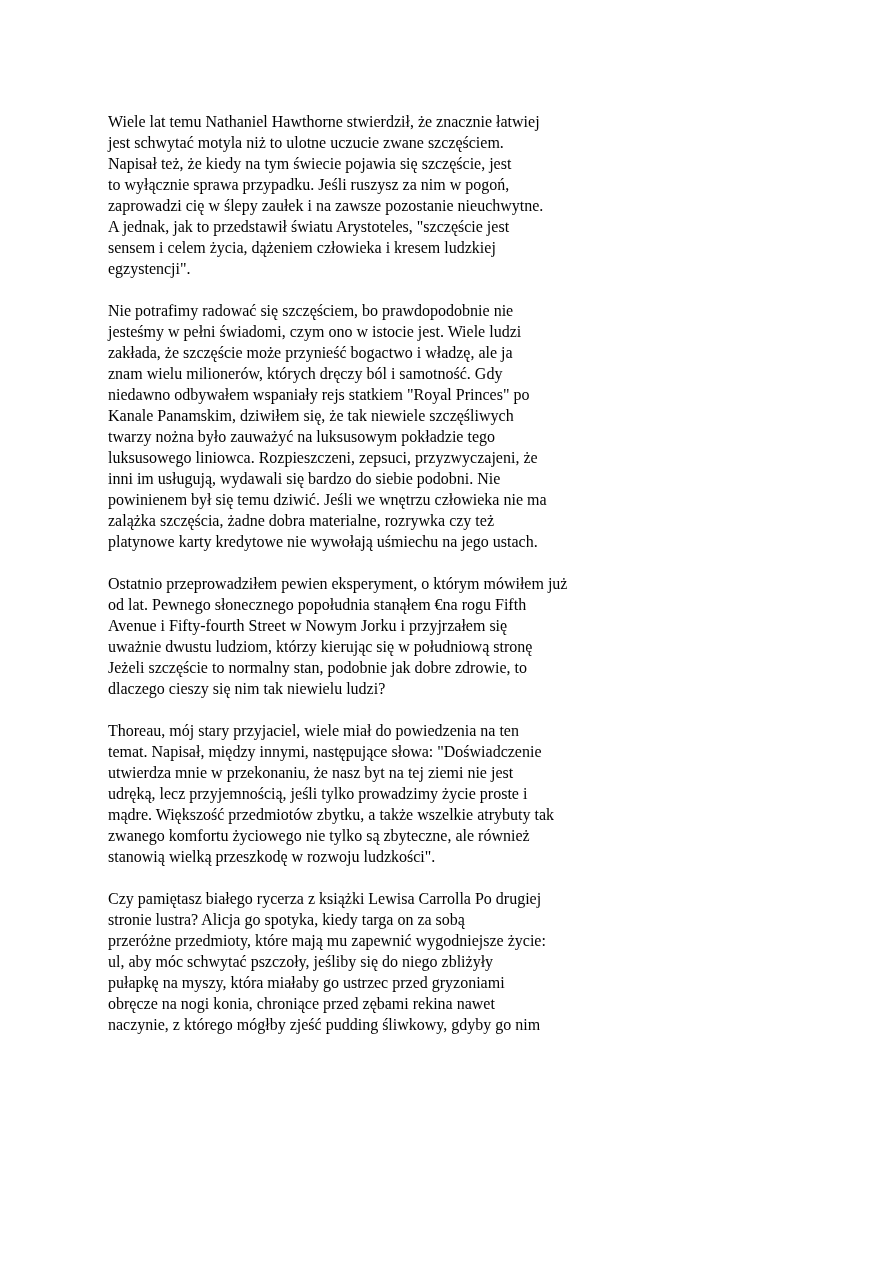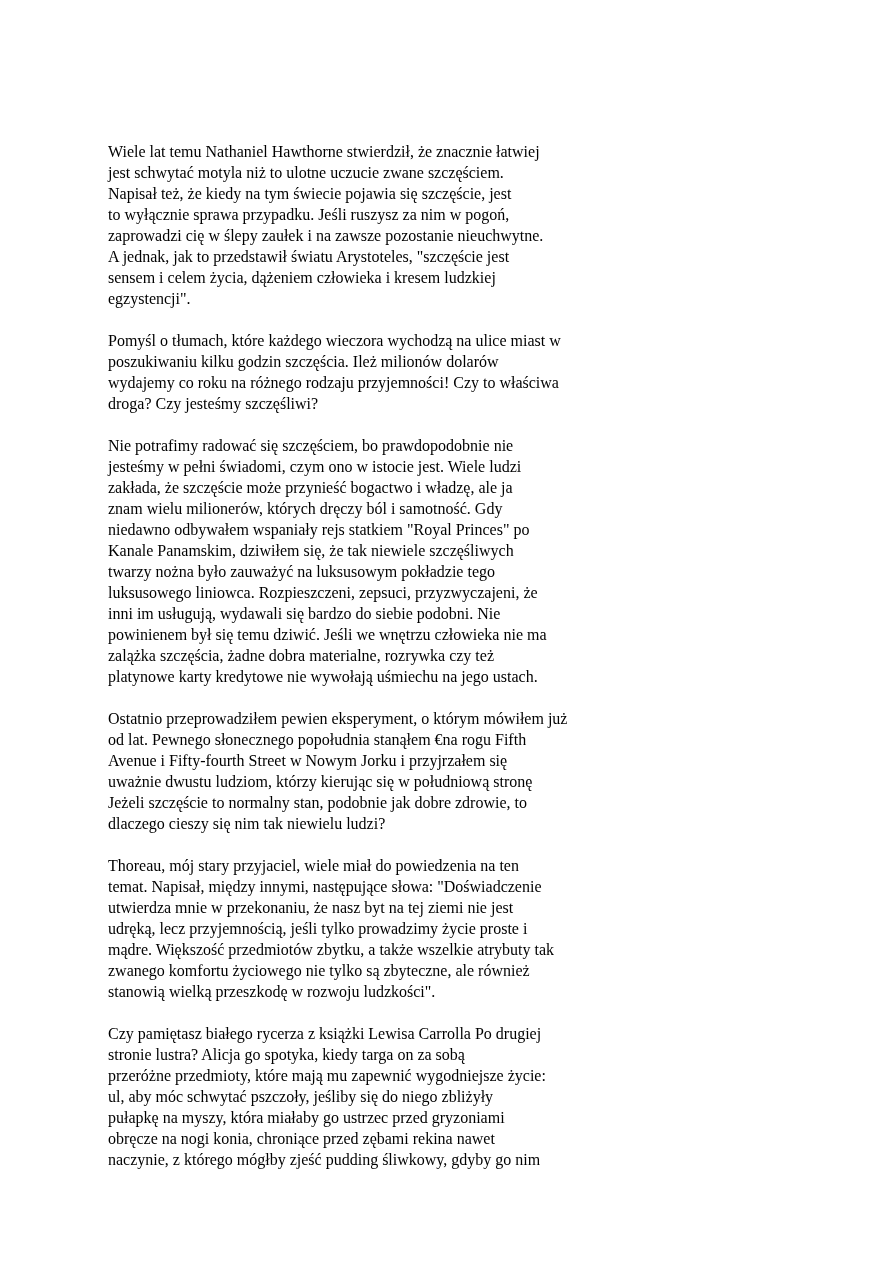--- a/index.html
+++ b/index.html
@@ -11,21 +11,21 @@
     position: relative;
     width: 893px;
     height: 1263px;
     background: #ffffff;
     overflow: hidden;
     font-family: "Liberation Serif", "DejaVu Serif", serif;
   }
   .text-block {
     position: absolute;
     left: 108px;
-    top: 141px;
+    top: 111px;
     width: 560px;
     color: #000000;
     font-size: 16px;
     line-height: 21px;
   }
   .text-block p {
     margin: 0 0 21px 0;
     white-space: pre-line;
   }
   .text-block p:last-child {
@@ -38,24 +38,20 @@
 <div class="page">
   <div class="text-block">
     <p>Wiele lat temu Nathaniel Hawthorne stwierdził, że znacznie łatwiej
 jest schwytać motyla niż to ulotne uczucie zwane szczęściem.
 Napisał też, że kiedy na tym świecie pojawia się szczęście, jest
 to wyłącznie sprawa przypadku. Jeśli ruszysz za nim w pogoń,
 zaprowadzi cię w ślepy zaułek i na zawsze pozostanie nieuchwytne.
 A jednak, jak to przedstawił światu Arystoteles, "szczęście jest
 sensem i celem życia, dążeniem człowieka i kresem ludzkiej
 egzystencji".</p>
-    <p>Pomyśl o tłumach, które każdego wieczora wychodzą na ulice miast w
-poszukiwaniu kilku godzin szczęścia. Ileż milionów dolarów
-wydajemy co roku na różnego rodzaju przyjemności! Czy to właściwa
-droga? Czy jesteśmy szczęśliwi?</p>
     <p>Nie potrafimy radować się szczęściem, bo prawdopodobnie nie
 jesteśmy w pełni świadomi, czym ono w istocie jest. Wiele ludzi
 zakłada, że szczęście może przynieść bogactwo i władzę, ale ja
 znam wielu milionerów, których dręczy ból i samotność. Gdy
 niedawno odbywałem wspaniały rejs statkiem "Royal Princes" po
 Kanale Panamskim, dziwiłem się, że tak niewiele szczęśliwych
 twarzy nożna było zauważyć na luksusowym pokładzie tego
 luksusowego liniowca. Rozpieszczeni, zepsuci, przyzwyczajeni, że
 inni im usługują, wydawali się bardzo do siebie podobni. Nie
 powinienem był się temu dziwić. Jeśli we wnętrzu człowieka nie ma

